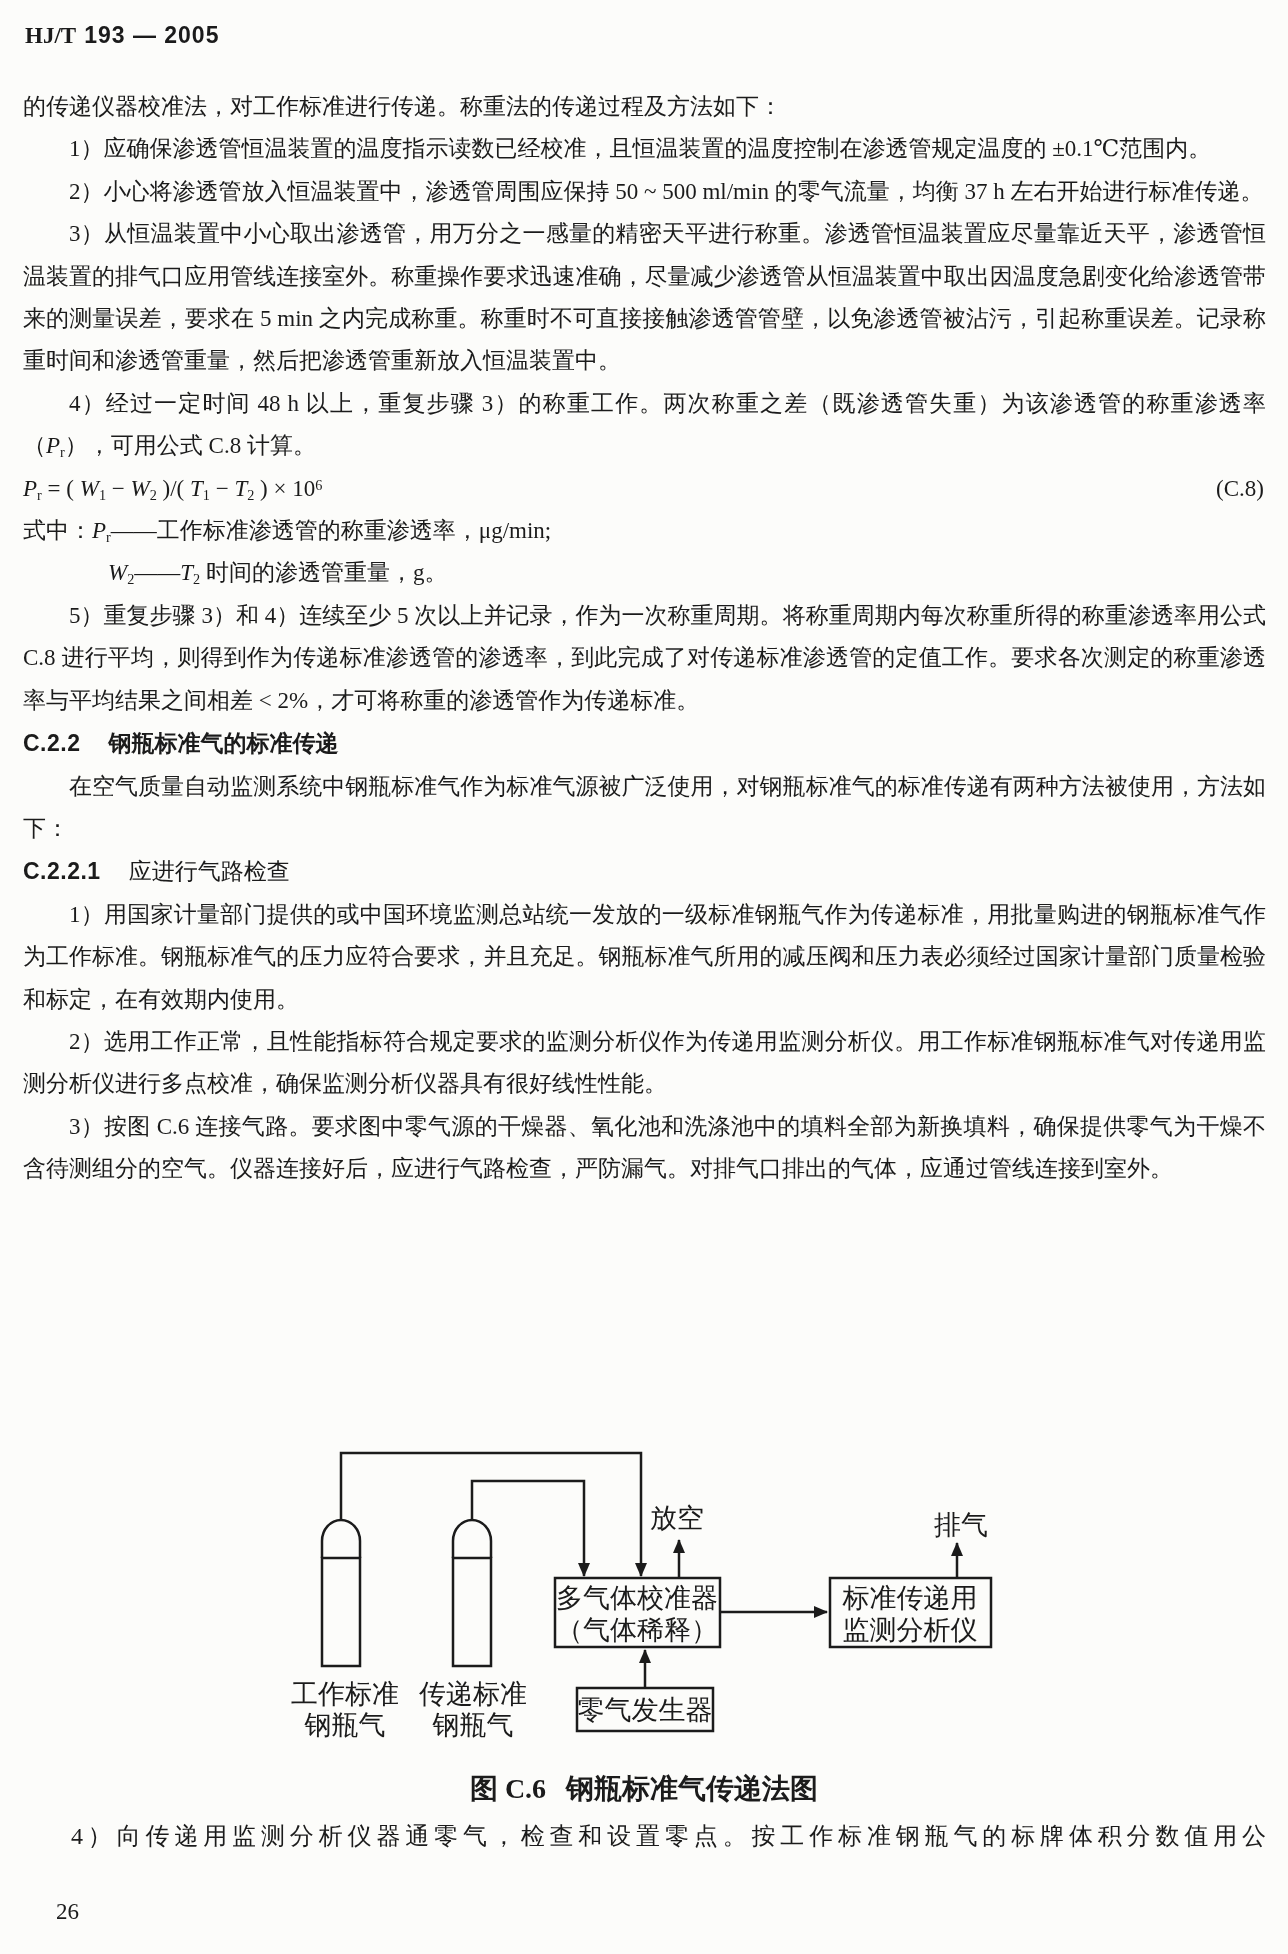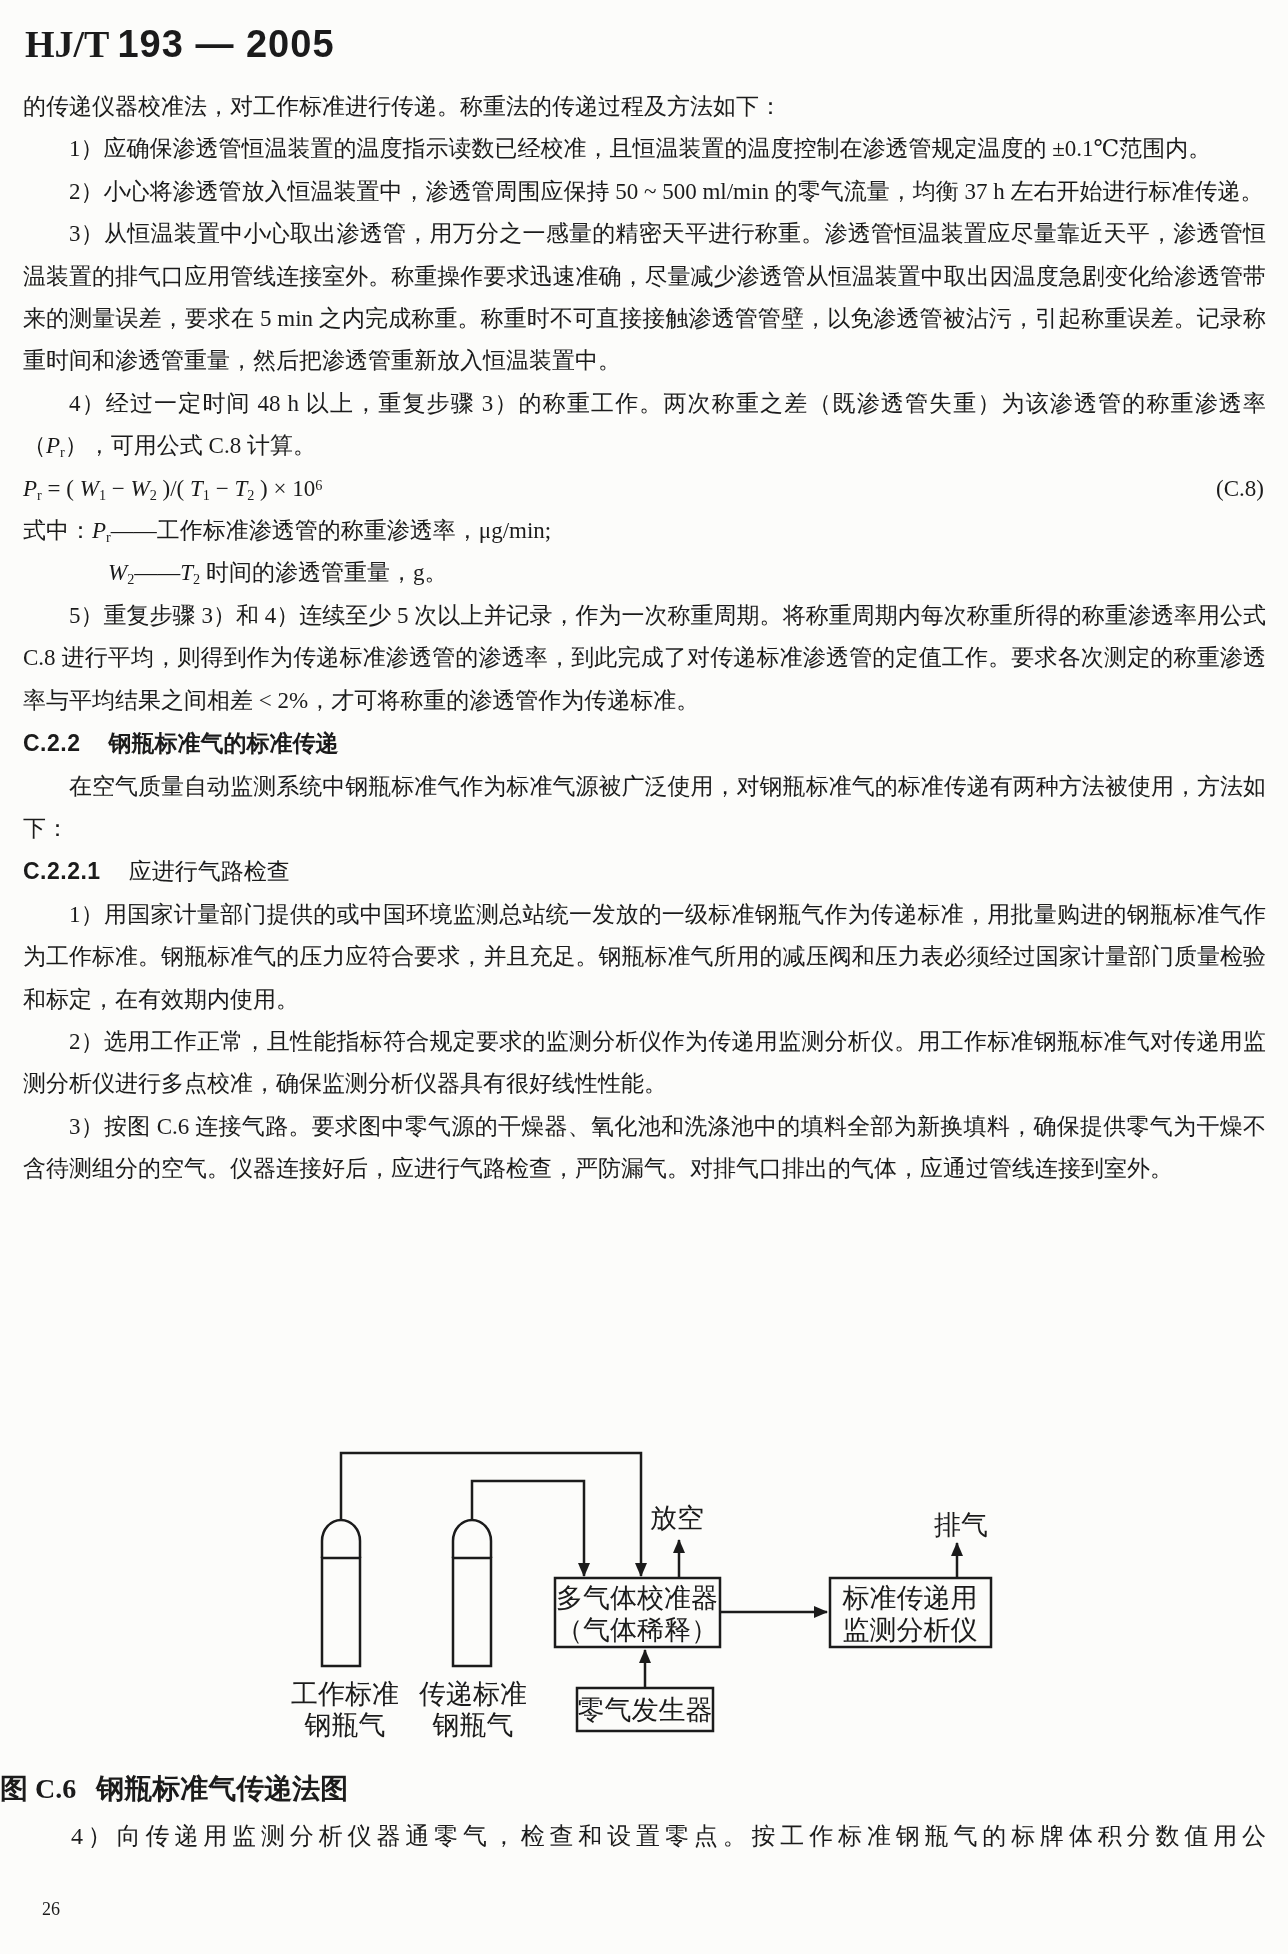--- a/index.html
+++ b/index.html
@@ -2,21 +2,21 @@
 <html lang="zh"><head>
 <meta charset="utf-8">
 <style>
   html,body{margin:0;padding:0;background:#e9e9e6;}
   .page{
     position:relative;width:1288px;height:1954px;margin:0 auto;
     background:#fcfcfa;color:#1b1b1b;overflow:hidden;
     font-family:"Liberation Serif","DejaVu Serif",serif;
   }
   
-  .doc-header{position:absolute;top:22px;left:25px;font-weight:700;font-size:38px;white-space:nowrap;}
+  .doc-header{position:absolute;top:22px;left:25px;font-weight:700;font-size:23px;white-space:nowrap;}
   .code-prefix{font-family:"Liberation Serif","DejaVu Serif",serif;}
   .code-suffix{font-family:"Liberation Sans","DejaVu Sans",sans-serif;margin-left:8px;letter-spacing:1px;}
 
   
   .text-main{
     position:absolute;top:86px;left:23px;width:1243px;
     font-size:23px;line-height:42.4px;text-align:justify;
   }
   .para{margin:0;text-indent:2em;}
   .no-indent{text-indent:0;}
@@ -37,31 +37,31 @@
   .sec-title-regular{margin-left:28px;font-weight:400;}
 
   
   .diagram-svg{position:absolute;top:1443px;left:0;}
   .diagram-svg text{
     font-family:"Liberation Serif","DejaVu Serif",serif;
     font-size:27px;fill:#1b1b1b;
   }
 
   .fig-caption{
-    position:absolute;top:1770px;left:0;width:1288px;
+    position:absolute;top:1770px;left:0;width:1288px;text-align:center;
     font-weight:700;font-size:28px;
   }
   .fig-caption .cap-title{margin-left:20px;}
 
   .para-after-figure{
     position:absolute;top:1815px;left:23px;width:1243px;
     font-size:24px;line-height:42.4px;text-align:justify;text-align-last:justify;
     text-indent:2em;margin:0;
   }
-  .page-number{position:absolute;left:42px;top:1899px;font-size:18px;}
+  .page-number{position:absolute;left:56px;top:1899px;font-size:23px;}
 </style>
 </head>
 <body>
 
 <div class="page">
 
   <div class="doc-header">
     <span class="code-prefix">HJ/T</span><span class="code-suffix">193 — 2005</span>
   </div>
 

